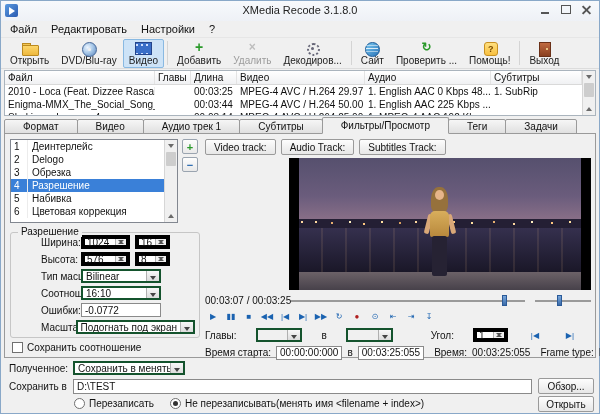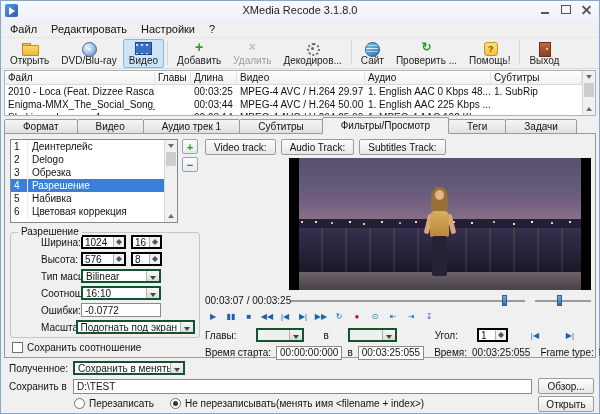--- a/index.html
+++ b/index.html
@@ -78,21 +78,21 @@
   .flrow.selected { background:#3a80d8; color:#fff; }
   .flsb { width:13px; border-left:1px solid #d6d6d6; background:#f0f0f0; position:relative; }
   .addbtns { position:absolute; left:177px; top:5px; width:17px; }
   .sqbtn { width:16px; height:15px; margin-bottom:3px; border:1px solid #9aa4b0; border-radius:2px; background:linear-gradient(#fdfdfd,#e9e9e9); display:flex; align-items:center; justify-content:center; font-weight:bold; font-size:11px; }
   .sq-plus { color:#2a9a2a; } .sq-minus { color:#2a6ab0; }
 
   .groupbox { position:absolute; left:5px; top:98px; width:190px; height:106px; border:1px solid #c6c6c6; border-radius:3px; }
   .gb-title { position:absolute; top:-7px; left:7px; background:#f0f0f0; padding:0 3px; font-size:10px; }
   .gb-row { display:flex; align-items:center; height:16px; margin:1px 4px 0 4px; font-size:10px; }
   .gb-label { width:66px; white-space:nowrap; overflow:hidden;padding-left:26px; }
-  .spinbox { display:flex; height:14px; border:2px solid #000000; background:#fff; margin-right:5px;text-align:right; }
+  .spinbox { display:flex; height:14px; border:4px solid #000000; background:#fff; margin-right:5px;text-align:right; }
   .spin-val { padding:0 2px; display:flex; align-items:center; font-size:10px; }
   .w30{width:30px;} .w16{width:16px;}
   .spin-ud { width:11px; border-left:1px solid #b0b0b0; display:flex; flex-direction:column; background:#f0f0f0; }
   .su,.sd { flex:1; position:relative; }
   .su::before { content:""; position:absolute; left:2px; top:2px; border-left:3px solid transparent; border-right:3px solid transparent; border-bottom:3px solid #555; }
   .sd::before { content:""; position:absolute; left:2px; bottom:2px; border-left:3px solid transparent; border-right:3px solid transparent; border-top:3px solid #555; }
   .combo { display:flex; height:14px; border:2px solid #14532d; background:#fff; }
   .combo-val { flex:1; padding:0 3px; font-size:10px; display:flex; align-items:center; white-space:nowrap; overflow:hidden; }
   .combo-dd { width:13px; border-left:1px solid #b0b0b0; background:linear-gradient(#f8f8f8,#dcdcdc); position:relative; }
   .combo-dd::before { content:""; position:absolute; left:3px; top:5px; border-left:3px solid transparent; border-right:3px solid transparent; border-top:4px solid #444; }

